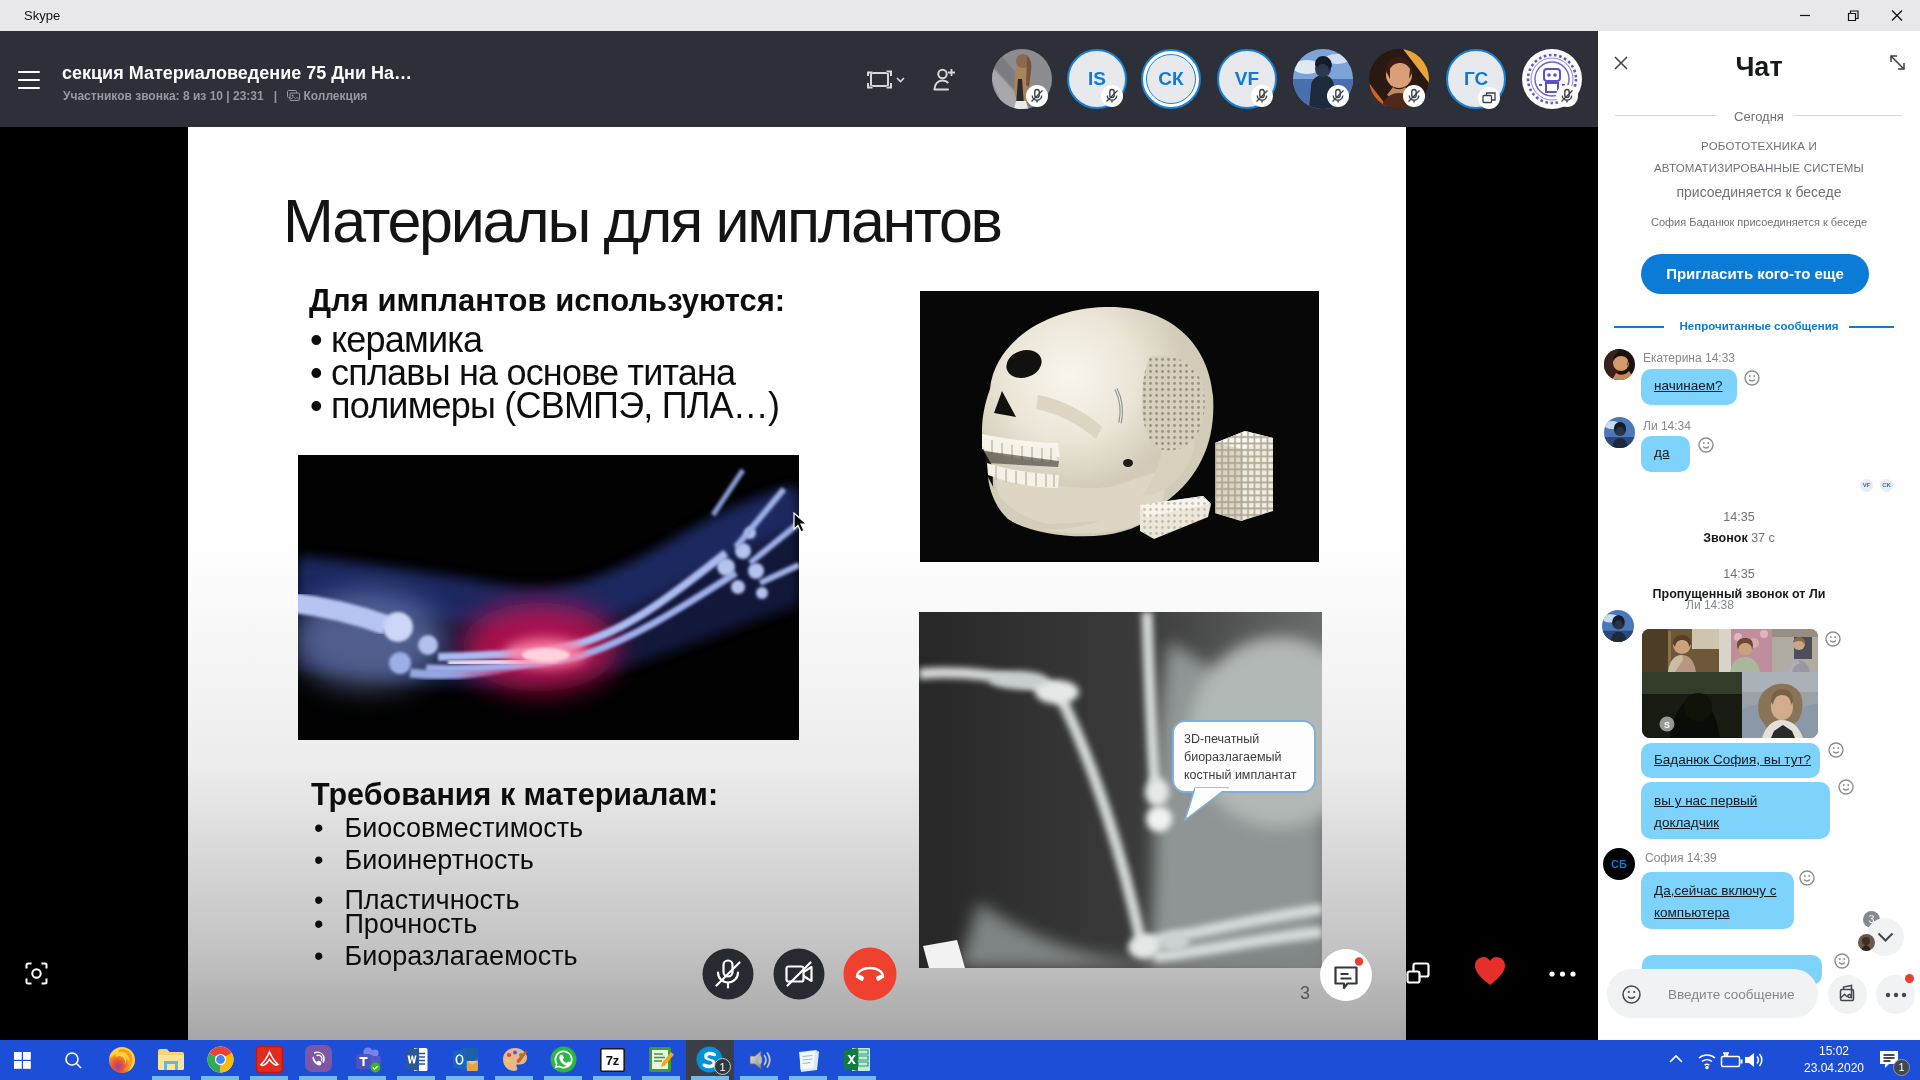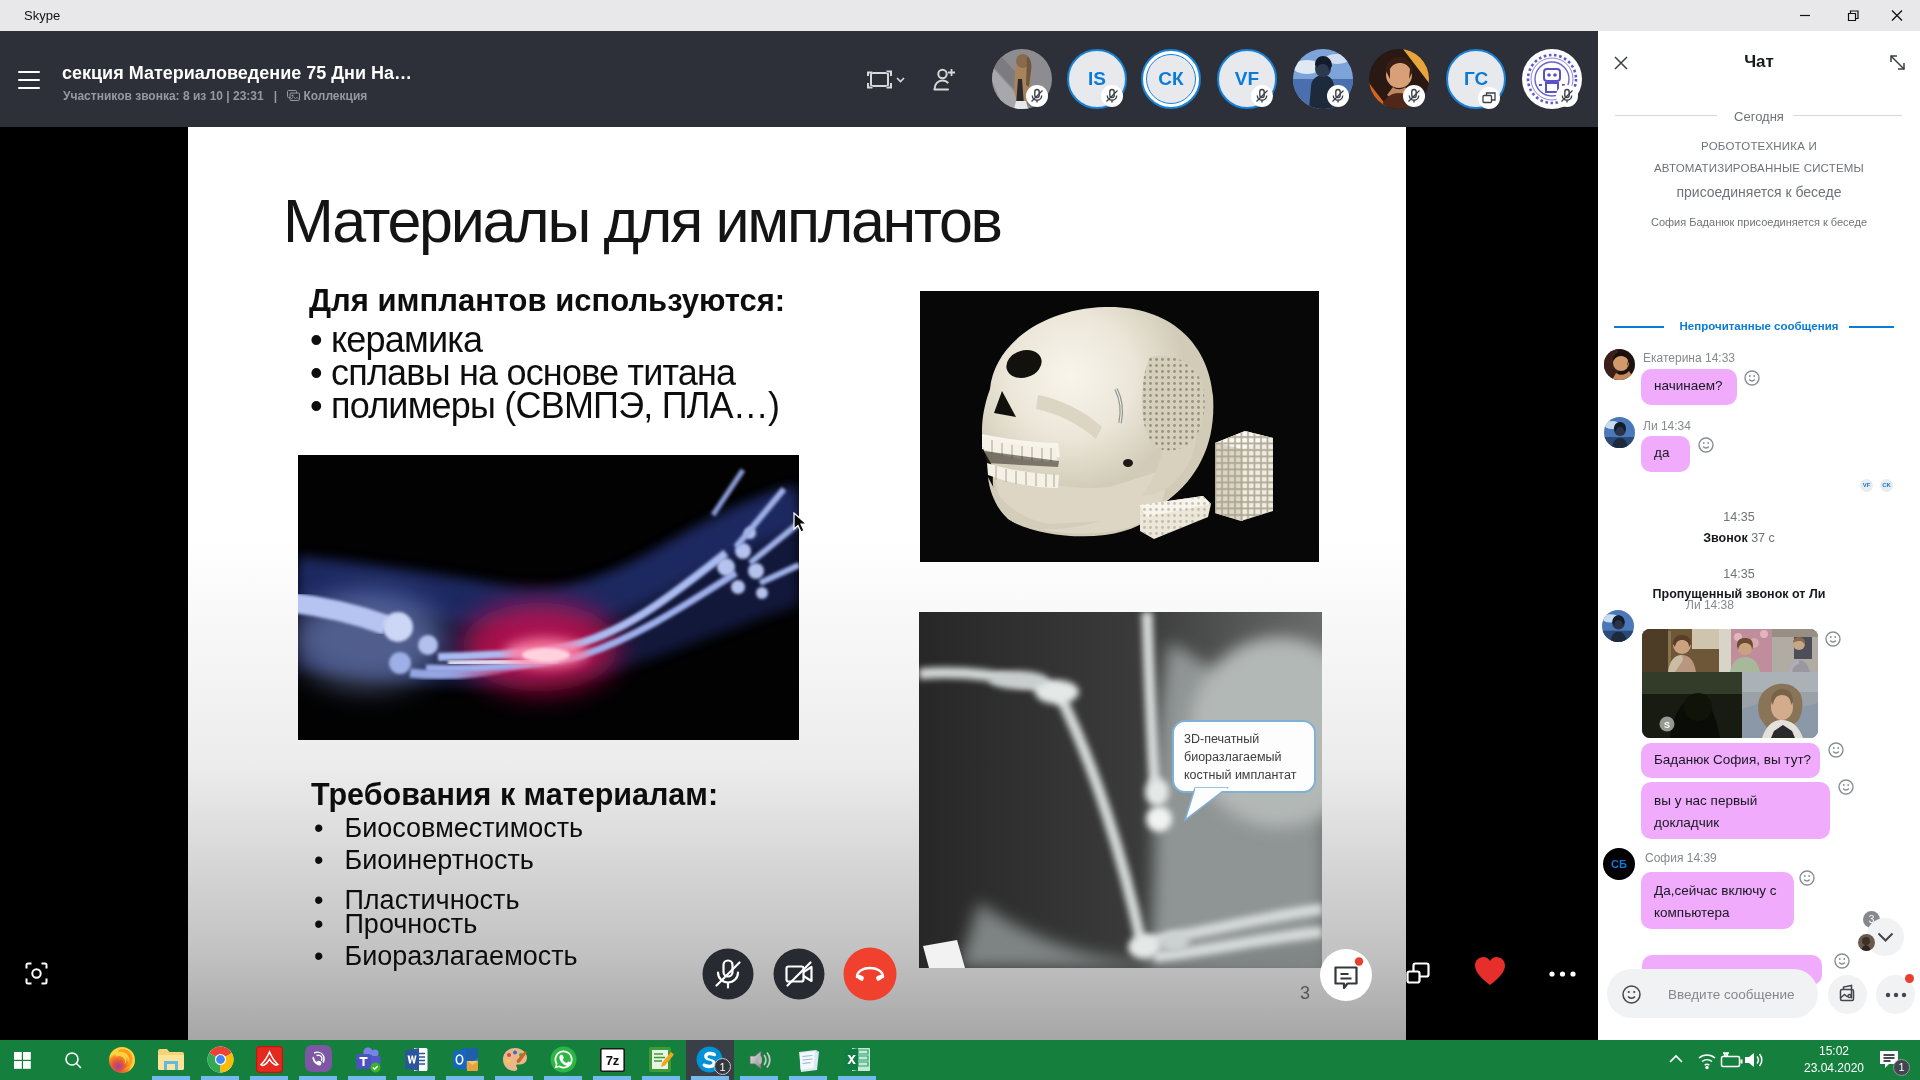--- a/index.html
+++ b/index.html
@@ -17,27 +17,27 @@
   #blackM { left:1406px; top:127px; width:192px; height:913px; background:#000; }
   #slide { left:188px; top:127px; width:1218px; height:913px;
     background:linear-gradient(180deg,#ffffff 0%,#ffffff 45%,#ececec 70%,#c3c3c3 90%,#a6a6a6 100%); }
   #stitle { position:absolute; left:95px; top:59px; font-size:61px; letter-spacing:-2.3px; color:#141414; }
   .sh { position:absolute; font-weight:bold; color:#0d0d0d; }
   .sb { position:absolute; color:#0d0d0d; }
   #chat { left:1598px; top:31px; width:322px; height:1009px; background:#fff; color:#16191d; }
   .cgray { color:#6f7278; }
   .cc { position:absolute; width:322px; text-align:center; }
   .mc { position:absolute; left:0px; width:282px; text-align:center; }
-  .bub { position:absolute; background:#f0abfc; border-radius:10px; color:#16191d; font-size:13.5px; }
+  .bub { position:absolute; background:#7dd3fc; border-radius:10px; color:#16191d; font-size:13.5px;text-decoration:underline; }
   .nm { position:absolute; font-size:12px; color:#85888d; }
   .smiley { position:absolute; width:16px; height:16px; }
   .cav { position:absolute; width:31px; height:31px; border-radius:50%; overflow:hidden; }
   .ln { position:absolute; height:1px; background:#d8d8d8; }
   .bln { position:absolute; height:2px; background:#0a7cd7; }
-  #taskbar { left:0; top:1040px; width:1920px; height:40px; background:#15803d; }
+  #taskbar { left:0; top:1040px; width:1920px; height:40px; background:#1d4ed8; }
   .tbu { position:absolute; top:1076px; width:38px; height:4px; background:#76b9ed; }
   .trayt { position:absolute; color:#fff; font-size:12px; }
 </style></head>
 <body>
 
 <div class="abs" id="titlebar">
   <div style="position:absolute; left:24px; top:8px; font-size:13px;">Skype</div>
   <svg class="abs" style="left:1782px; top:0" width="46" height="31" viewBox="0 0 46 31">
       <path d="M18 15.5h10" stroke="#111" stroke-width="1.2"></path>
     </svg>
@@ -385,34 +385,35 @@
 </svg>
 
 <svg class="abs" style="left:793px; top:512px" width="16" height="22" viewBox="0 0 16 22">
   <path d="M1 1 L1 17 L5 13.5 L8 20 L11 18.5 L8 12 L13.5 12 Z" fill="#0a0a0a" stroke="#fff" stroke-width="1.2"></path>
 </svg>
 
 <div class="abs" id="chat">
   <svg class="abs" style="left:16px; top:25px" width="14" height="14" viewBox="0 0 14 14">
       <path d="M1 1l12 12M13 1L1 13" stroke="#3c3f45" stroke-width="1.5"></path>
     </svg>
-  <div class="cc" style="top:21px; font-size:17px; font-weight:bold;">Чат</div>
+  <div class="cc" style="top:21px; font-size:27px; font-weight:bold;">Чат</div>
   <svg class="abs" style="left:289px; top:21px" width="21" height="21" viewBox="0 0 21 21">
     <g stroke="#3c3f45" stroke-width="1.5" fill="none">
         <path d="M4 4l13 13"></path>
         <path d="M4 10V4h6M17 11v6h-6" fill="none"></path>
       </g>
   </svg>
   <div class="ln" style="left:17px; top:84px; width:102px"></div>
   <div class="ln" style="left:195px; top:84px; width:109px"></div>
   <div class="cc cgray" style="top:78px; font-size:13px;">Сегодня</div>
   <div class="cc cgray" style="top:109px; font-size:11.5px; letter-spacing:.2px;">РОБОТОТЕХНИКА И</div>
   <div class="cc cgray" style="top:131px; font-size:11.5px; letter-spacing:.2px;">АВТОМАТИЗИРОВАННЫЕ СИСТЕМЫ</div>
   <div class="cc cgray" style="top:153px; font-size:14px;">присоединяется к беседе</div>
   <div class="cc cgray" style="top:185px; font-size:11px;">София Баданюк присоединяется к беседе</div>
+  <div class="abs" style="left:43px; top:223px; width:228px; height:40px; border-radius:20px; background:#0a7cd7; color:#fff; font-size:15px; font-weight:bold; text-align:center; line-height:39px;">Пригласить кого-то еще</div>
   <div class="bln" style="left:16px; top:295px; width:50px"></div>
   <div class="bln" style="left:251px; top:295px; width:45px"></div>
   <div class="cc" style="top:289px; font-size:11.5px; font-weight:bold; color:#0a7cd7;">Непрочитанные сообщения</div>
 
   <svg class="cav" style="left:6px; top:318px" viewBox="0 0 31 31">
     <rect width="31" height="31" fill="#1c1210"></rect>
     <path d="M0 0h14v31H0z" fill="#3a2018"></path>
     <circle cx="17" cy="14" r="8" fill="#d29a6a"></circle>
     <path d="M9 12c0-6 4-9 8-9s8 3 8 9l-2 6 1-7c-2-3-4-4-7-4s-5 1-7 4z" fill="#1a0e0a"></path>
     <path d="M12 24c4 3 10 2 13-2l6 9H8z" fill="#c9885a"></path>

